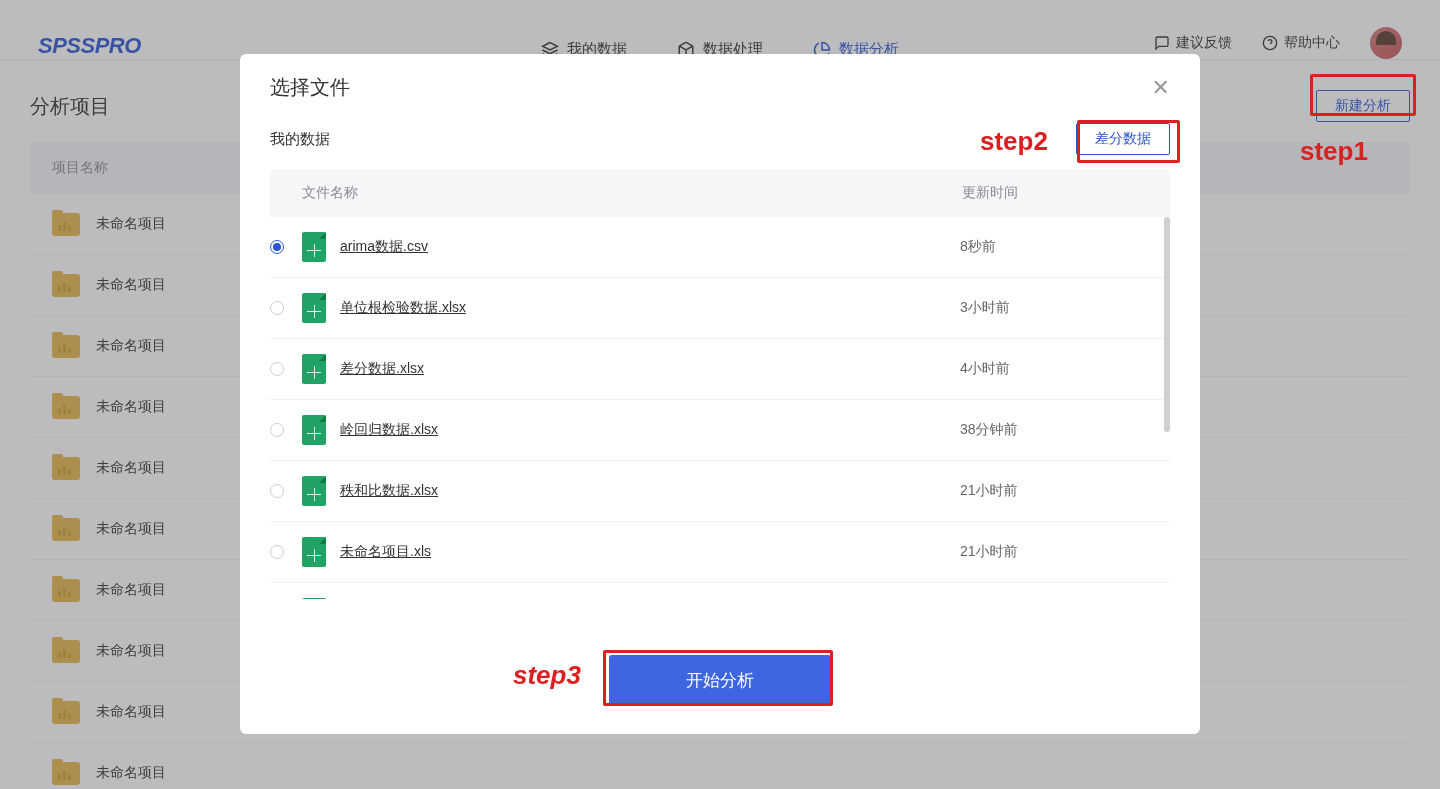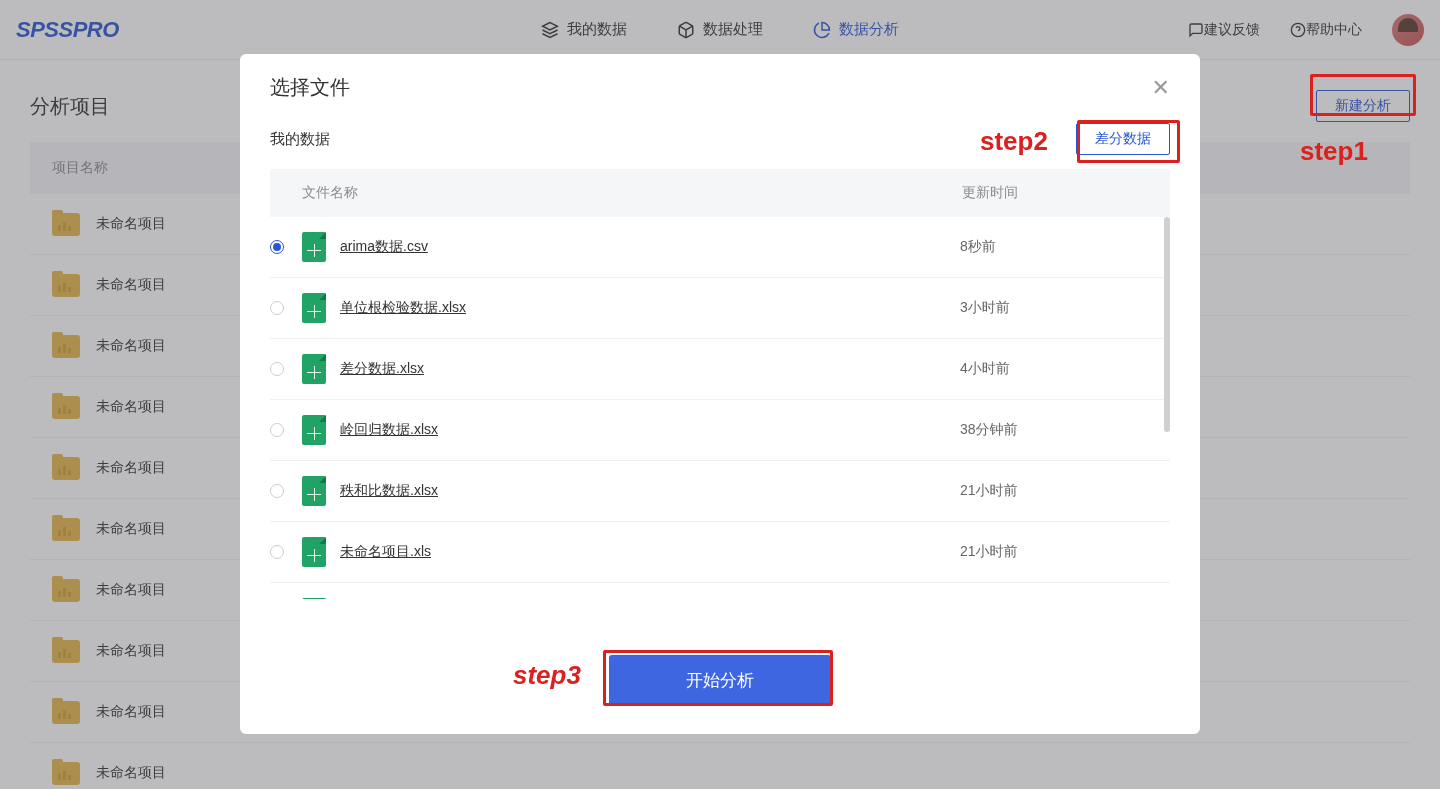--- a/index.html
+++ b/index.html
@@ -1,25 +1,25 @@
 <!DOCTYPE html>
 <html><head>
   <meta charset="utf-8">
   <style>
     * { margin: 0; padding: 0; box-sizing: border-box; }
     body { font-family: -apple-system, BlinkMacSystemFont, "Segoe UI", "PingFang SC", "Microsoft YaHei", sans-serif; width: 1440px; height: 789px; overflow: hidden; background: #fff; position: relative; }
     
-    .header { height: 60px; display: flex; align-items: center; padding: 0 16px; border-bottom: 1px solid #eee; }
+    .header { height: 60px; display: flex; align-items: flex-end; padding: 0 38px; border-bottom: 1px solid #eee; }
     .logo { font-size: 22px; font-weight: 800; color: #2a56d4; font-style: italic; letter-spacing: -0.5px; }
     .nav-center { display: flex; gap: 50px; margin-left: auto; margin-right: auto; position: absolute; left: 50%; transform: translateX(-50%); }
     .nav-item { display: flex; align-items: center; gap: 8px; font-size: 15px; color: #333; cursor: pointer; }
     .nav-item.active { color: #2a56d4; }
     .nav-icon { width: 18px; height: 18px; }
     .nav-right { margin-left: auto; display: flex; align-items: center; gap: 30px; }
-    .nav-right-item { display: flex; align-items: center; font-size: 14px; color: #333; cursor: pointer; }
+    .nav-right-item { display: flex; align-items: center; gap: 6px; font-size: 14px; color: #333; cursor: pointer; }
     .avatar { width: 32px; height: 32px; border-radius: 50%; background: linear-gradient(135deg, #d97b7b 0%, #c85656 100%); position: relative; overflow: hidden; cursor: pointer; }
     .avatar::after { content: ""; position: absolute; width: 20px; height: 14px; background: #5a3a2a; border-radius: 10px 10px 0 0; top: 4px; left: 6px; }
     
     .page-body { padding: 30px; }
     .page-head { display: flex; align-items: center; justify-content: space-between; margin-bottom: 20px; }
     .page-title { font-size: 20px; color: #333; }
     .new-analysis-btn { border: 1px solid #2a56d4; color: #2a56d4; padding: 6px 18px; font-size: 14px; cursor: pointer; background: #fff; border-radius: 2px; }
     
     .project-table { width: 100%; }
     .project-header-row { background: #f5f6f8; height: 52px; display: flex; align-items: center; padding: 0 22px; font-size: 14px; color: #8a8d93; }

